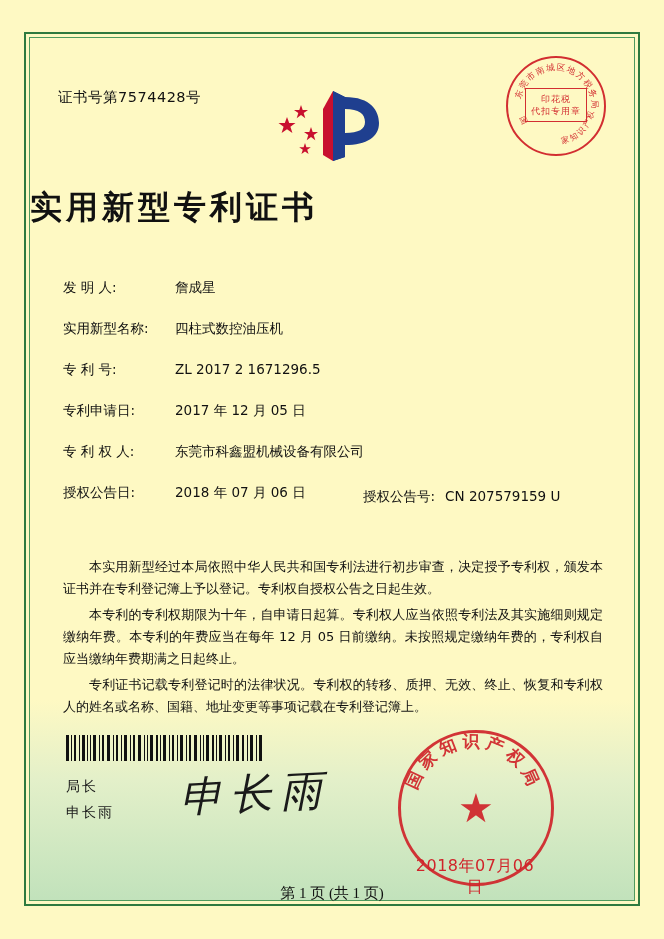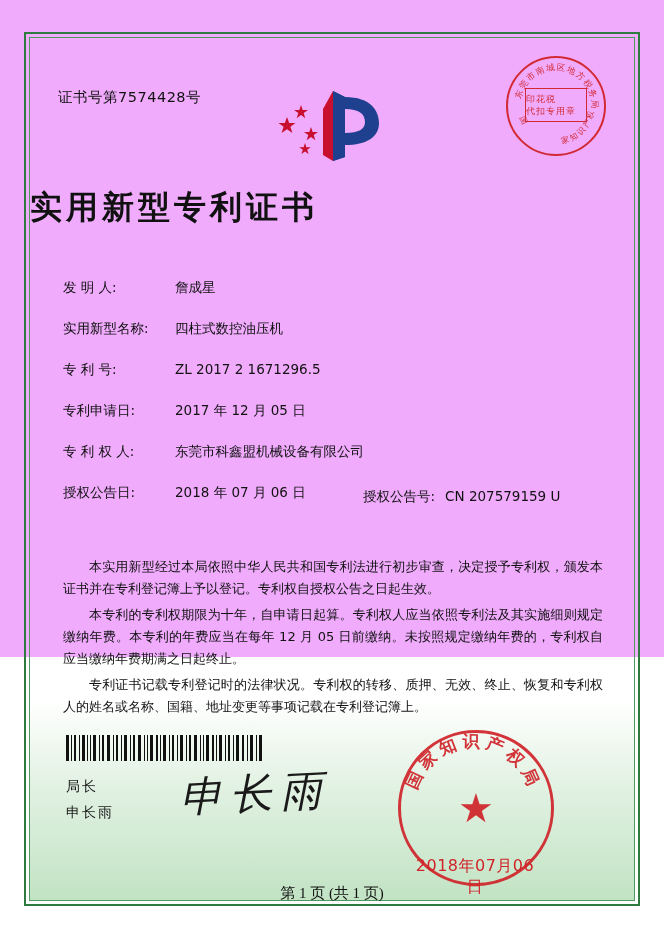--- a/index.html
+++ b/index.html
@@ -10,22 +10,22 @@
     width: 664px;
     height: 939px;
     background: #ffffff;
     font-family: "Liberation Sans", sans-serif;
     color: #1a1a1a;
     overflow: hidden;
   }
   .page {
     position: relative;
     width: 664px;
-    height: 657px;
-    background: #f0abfc;
+    height: 939px;
+    background: #fef9c3;
   }
   
   .frame-outer {
     position: absolute;
     left: 24px;
     top: 32px;
     width: 616px;
     height: 874px;
     border: 2px solid #2f7a3f;
     box-sizing: border-box;
@@ -96,20 +96,21 @@
   .stamp-top .inner-box {
     position: absolute;
     left: 17px;
     top: 30px;
     width: 62px;
     height: 34px;
     border: 1.2px solid #d0242a;
     box-sizing: border-box;
     display: flex;
     flex-direction: column;
+    align-items: center;
     justify-content: center;
     font-size: 9px;
     line-height: 12px;
     letter-spacing: 1px;
     font-family: "DejaVu Sans", sans-serif;
   }
 
   
   .doc-title {
     position: absolute;

